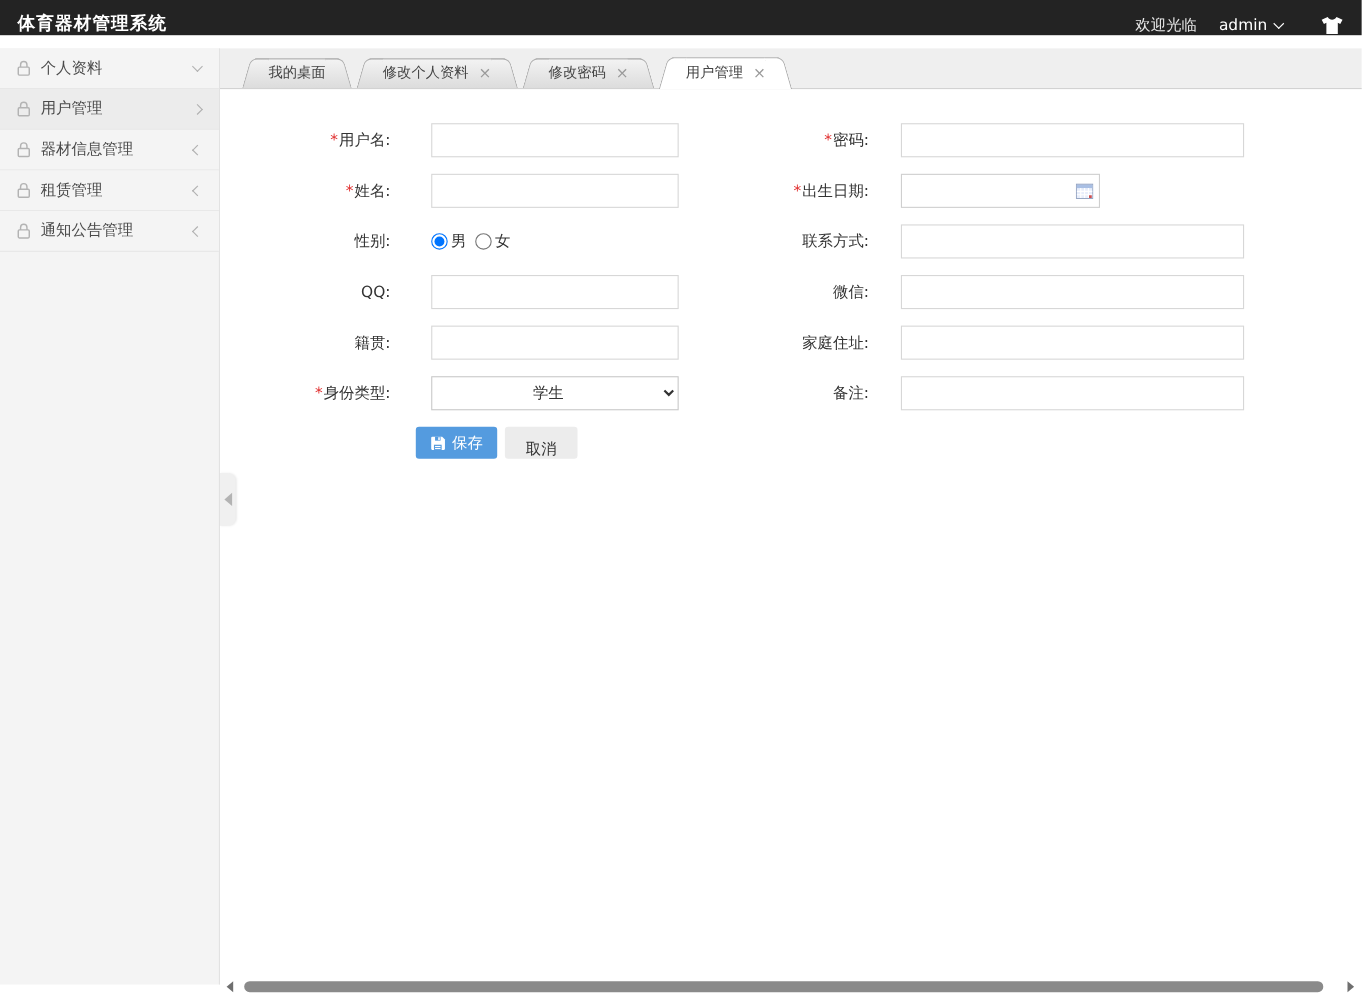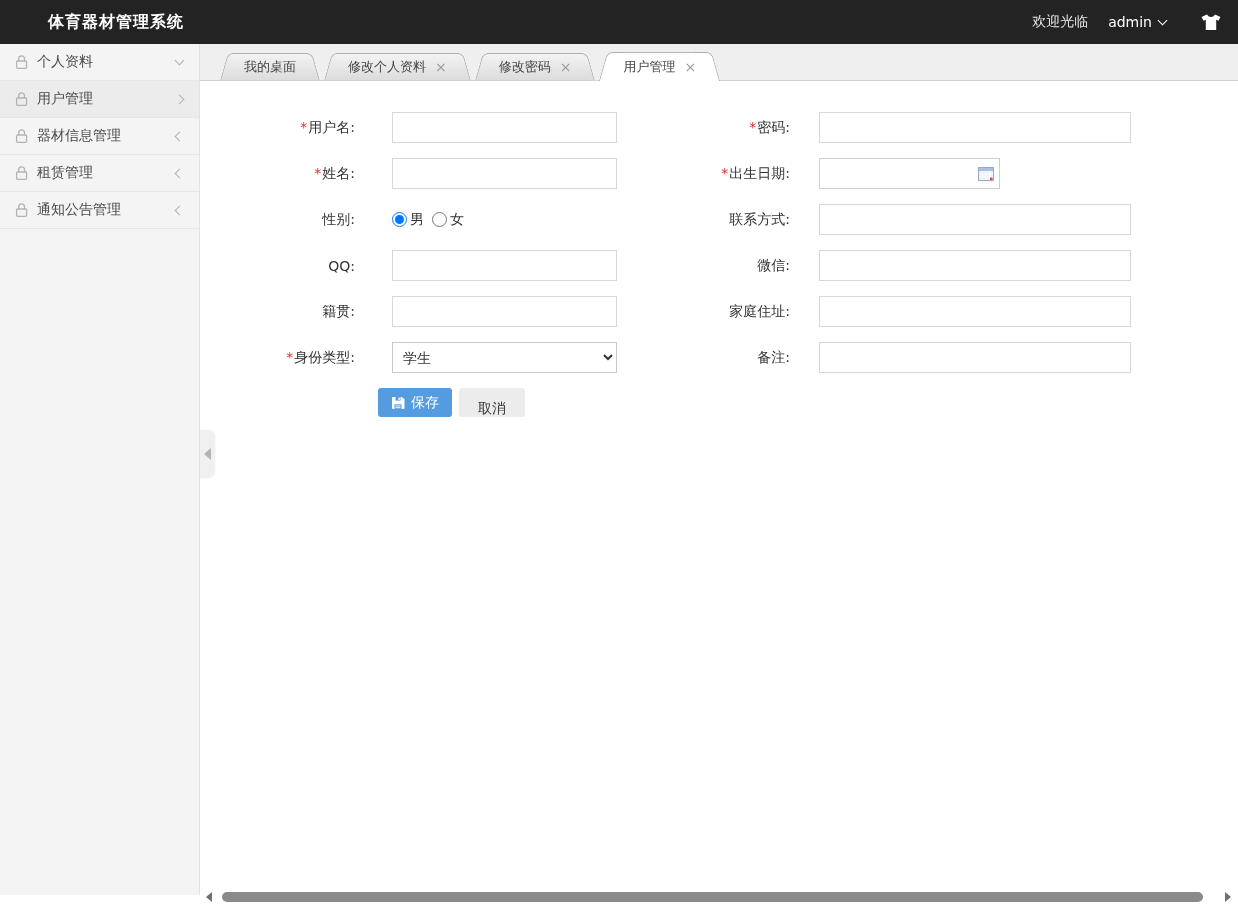--- a/index.html
+++ b/index.html
@@ -5,23 +5,23 @@
   * { box-sizing: border-box; }
   html,body { margin:0; padding:0; }
   body {
     width:1238px; height:906px; overflow:hidden;
     font-family:"DejaVu Sans","Liberation Sans",sans-serif;
     font-size:14px; color:#333; background:#fff; position:relative;
   }
 
   
   .header {
-    position:absolute; top:0; left:0; right:0; height:44px;
+    position:absolute; top:0; left:0; right:0; height:32px;
     background:#232323; color:#fff;
-    display:flex; align-items:center; padding:0 16px 0 48px;
+    display:flex; align-items:flex-end; padding:0 16px 0 16px;
   }
   .header-title { font-size:16px; font-weight:bold; letter-spacing:1px; }
   .header-right { margin-left:auto; display:flex; align-items:center; gap:20px; font-size:14px; }
   .welcome { color:#e8e8e8; }
   .user-dd { display:flex; align-items:center; gap:7px; cursor:pointer; }
   .chev { display:inline-block; width:7px; height:7px;
           border-right:1.5px solid #b0b0b0; border-bottom:1.5px solid #b0b0b0; }
   .chev.down  { transform:rotate(45deg); margin-top:-3px; }
   .chev.right { transform:rotate(-45deg); }
   .chev.left  { transform:rotate(135deg); }
@@ -76,21 +76,21 @@
   .fld-l { width:225px; margin-left:37px; }
   .lab-r { width:173px; text-align:right; color:#333; }
   .fld-r { width:312px; margin-left:29px; }
   .req { color:#e02c2c; margin-right:1px; }
   input.txt {
     width:100%; height:31px; border:1px solid #d7d7d7; background:#fff;
     padding:0 8px; font:inherit; color:#333; outline:none;
   }
   select.sel {
     width:100%; height:31px; border:1px solid #c9c9c9; background:#fff;
-    font:inherit; color:#333; padding:0 6px; outline:none;
+    font:inherit; color:#333; padding:0 6px; outline:none;text-align:center;
   }
   .date-wrap { position:relative; width:181px; }
   .date-wrap input { padding-right:28px; border:1px solid #cfcfcf; }
   .cal-icon { position:absolute; right:6px; top:8px; cursor:pointer; line-height:0; }
   .radio-group { display:flex; align-items:center; gap:2px; }
   .radio-group label { display:flex; align-items:center; cursor:pointer; margin-right:6px; }
   .radio-group input { margin:0 3px 0 0; width:15px; height:15px; }
 
   
   .btn-row { margin-top:7px; margin-left:178px; display:flex; align-items:center; }

